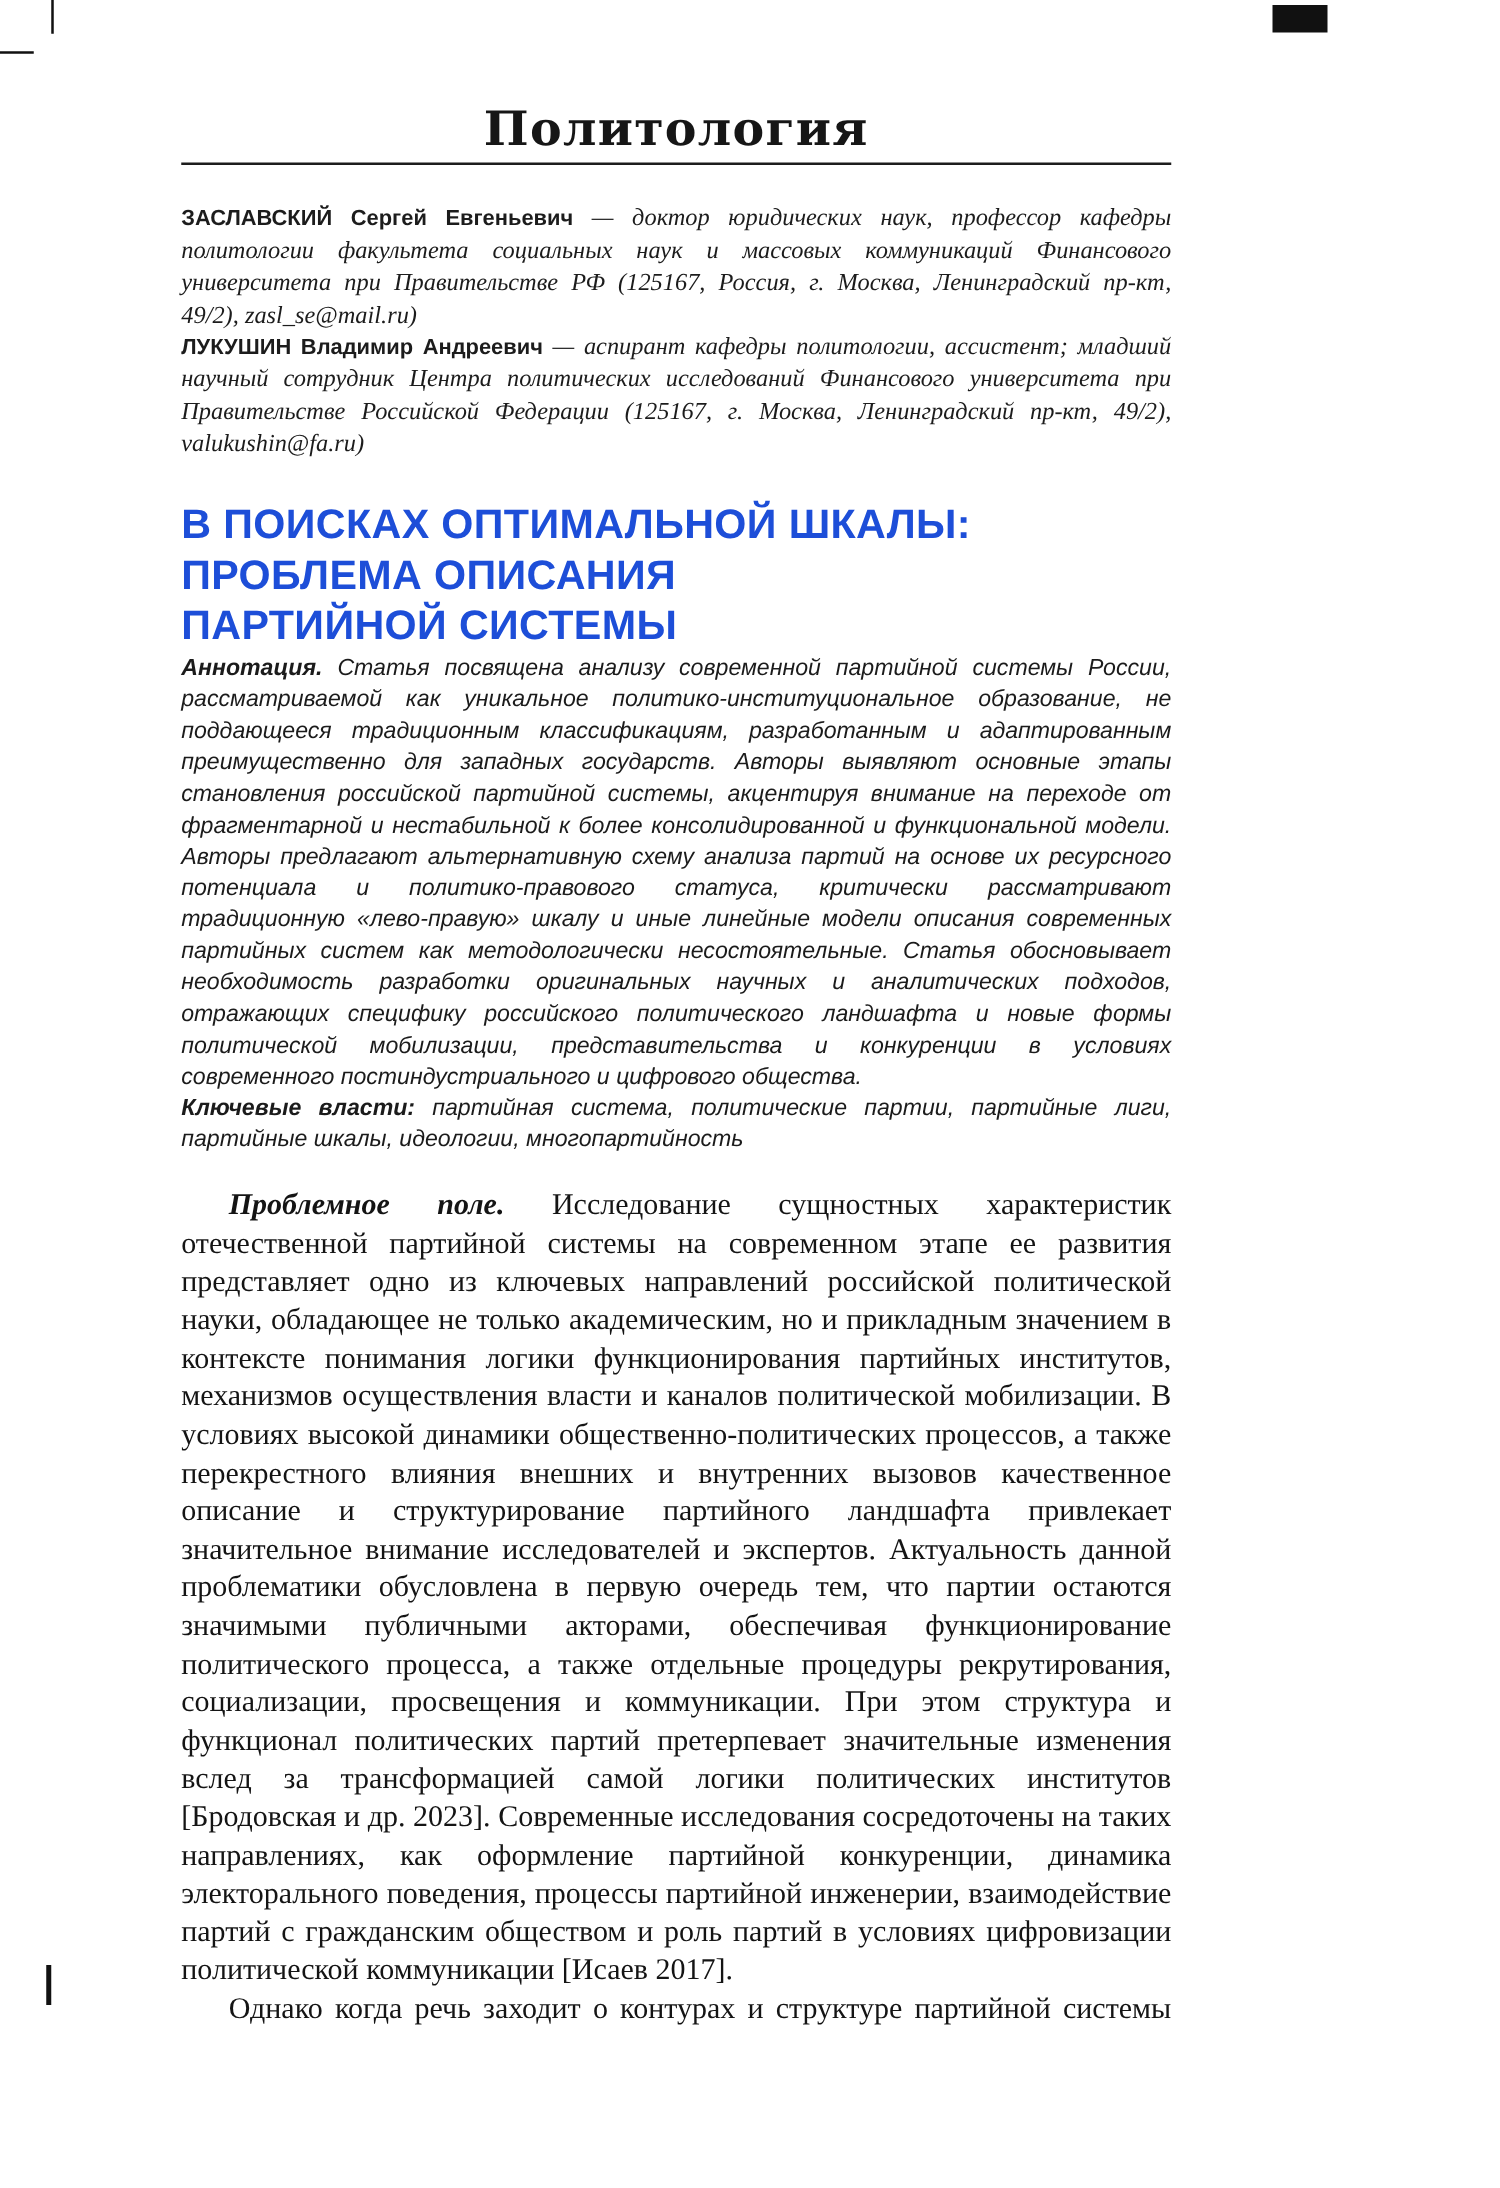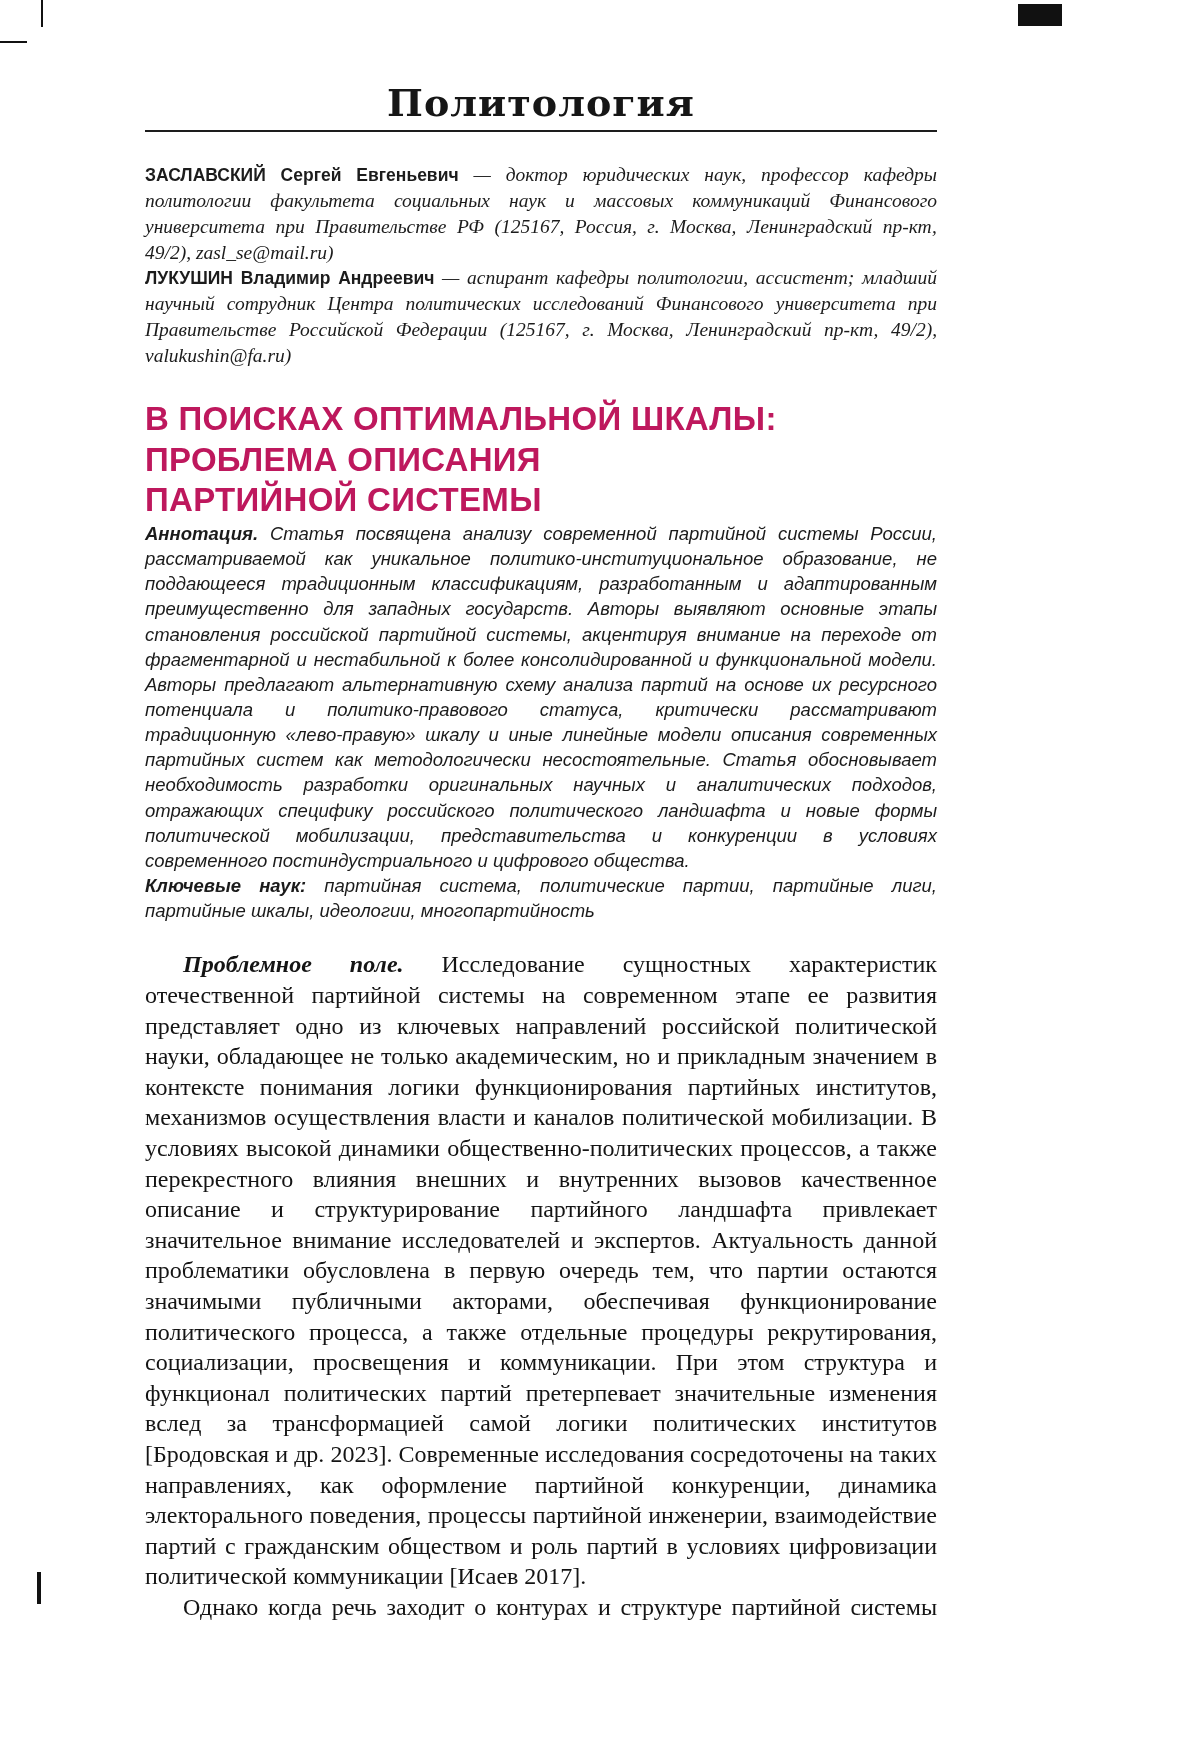--- a/index.html
+++ b/index.html
@@ -66,21 +66,21 @@
   }
 
   
   .article-title {
     margin-top: 30px;
     font-family: "Liberation Sans", sans-serif;
     font-weight: 700;
     font-size: 33px;
     line-height: 1.23;
     letter-spacing: 0.3px;
-    color: #be185d;
+    color: #1d4ed8;
   }
 
   
   .abstract {
     font-family: "Liberation Sans", sans-serif;
     font-style: italic;
     font-size: 18.5px;
     line-height: 1.36;
     text-align: justify;
     color: #1b1b1b;
@@ -132,21 +132,21 @@
     </section>
 
     <section class="article-title">
       <div>В ПОИСКАХ ОПТИМАЛЬНОЙ ШКАЛЫ:</div>
       <div>ПРОБЛЕМА ОПИСАНИЯ</div>
       <div>ПАРТИЙНОЙ СИСТЕМЫ</div>
     </section>
 
     <section class="abstract">
       <p><span class="label">Аннотация.</span> <span>Статья посвящена анализу современной партийной системы России, рассматриваемой как уникальное политико-институциональное образование, не поддающееся традиционным классификациям, разработанным и адаптированным преимущественно для западных государств. Авторы выявляют основные этапы становления российской партийной системы, акцентируя внимание на переходе от фрагментарной и нестабильной к более консолидированной и функциональной модели. Авторы предлагают альтернативную схему анализа партий на основе их ресурсного потенциала и политико-правового статуса, критически рассматривают традиционную «лево-правую» шкалу и иные линейные модели описания современных партийных систем как методологически несостоятельные. Статья обосновывает необходимость разработки оригинальных научных и аналитических подходов, отражающих специфику российского политического ландшафта и новые формы политической мобилизации, представительства и конкуренции в условиях современного постиндустриального и цифрового общества.</span></p>
-      <p class="keywords"><span class="label">Ключевые наук:</span> <span>партийная система, политические партии, партийные лиги, партийные шкалы, идеологии, многопартийность</span></p>
+      <p class="keywords"><span class="label">Ключевые власти:</span> <span>партийная система, политические партии, партийные лиги, партийные шкалы, идеологии, многопартийность</span></p>
     </section>
 
     <section class="body-text">
       <p><span class="lead-in">Проблемное поле.</span> <span>Исследование сущностных характеристик отечественной партийной системы на современном этапе ее развития представляет одно из ключевых направлений российской политической науки, обладающее не только академическим, но и прикладным значением в контексте понимания логики функционирования партийных институтов, механизмов осуществления власти и каналов политической мобилизации. В условиях высокой динамики общественно-политических процессов, а также перекрестного влияния внешних и внутренних вызовов качественное описание и структурирование партийного ландшафта привлекает значительное внимание исследователей и экспертов. Актуальность данной проблематики обусловлена в первую очередь тем, что партии остаются значимыми публичными акторами, обеспечивая функционирование политического процесса, а также отдельные процедуры рекрутирования, социализации, просвещения и коммуникации. При этом структура и функционал политических партий претерпевает значительные изменения вслед за трансформацией самой логики политических институтов [Бродовская и др. 2023]. Современные исследования сосредоточены на таких направлениях, как оформление партийной конкуренции, динамика электорального поведения, процессы партийной инженерии, взаимодействие партий с гражданским обществом и роль партий в условиях цифровизации политической коммуникации [Исаев 2017].</span></p>
       <p><span>Однако когда речь заходит о контурах и структуре партийной системы современной России, значительное число исследователей попадают в ловушку,</span></p>
     </section>
 
   </div>
 </div>
 

